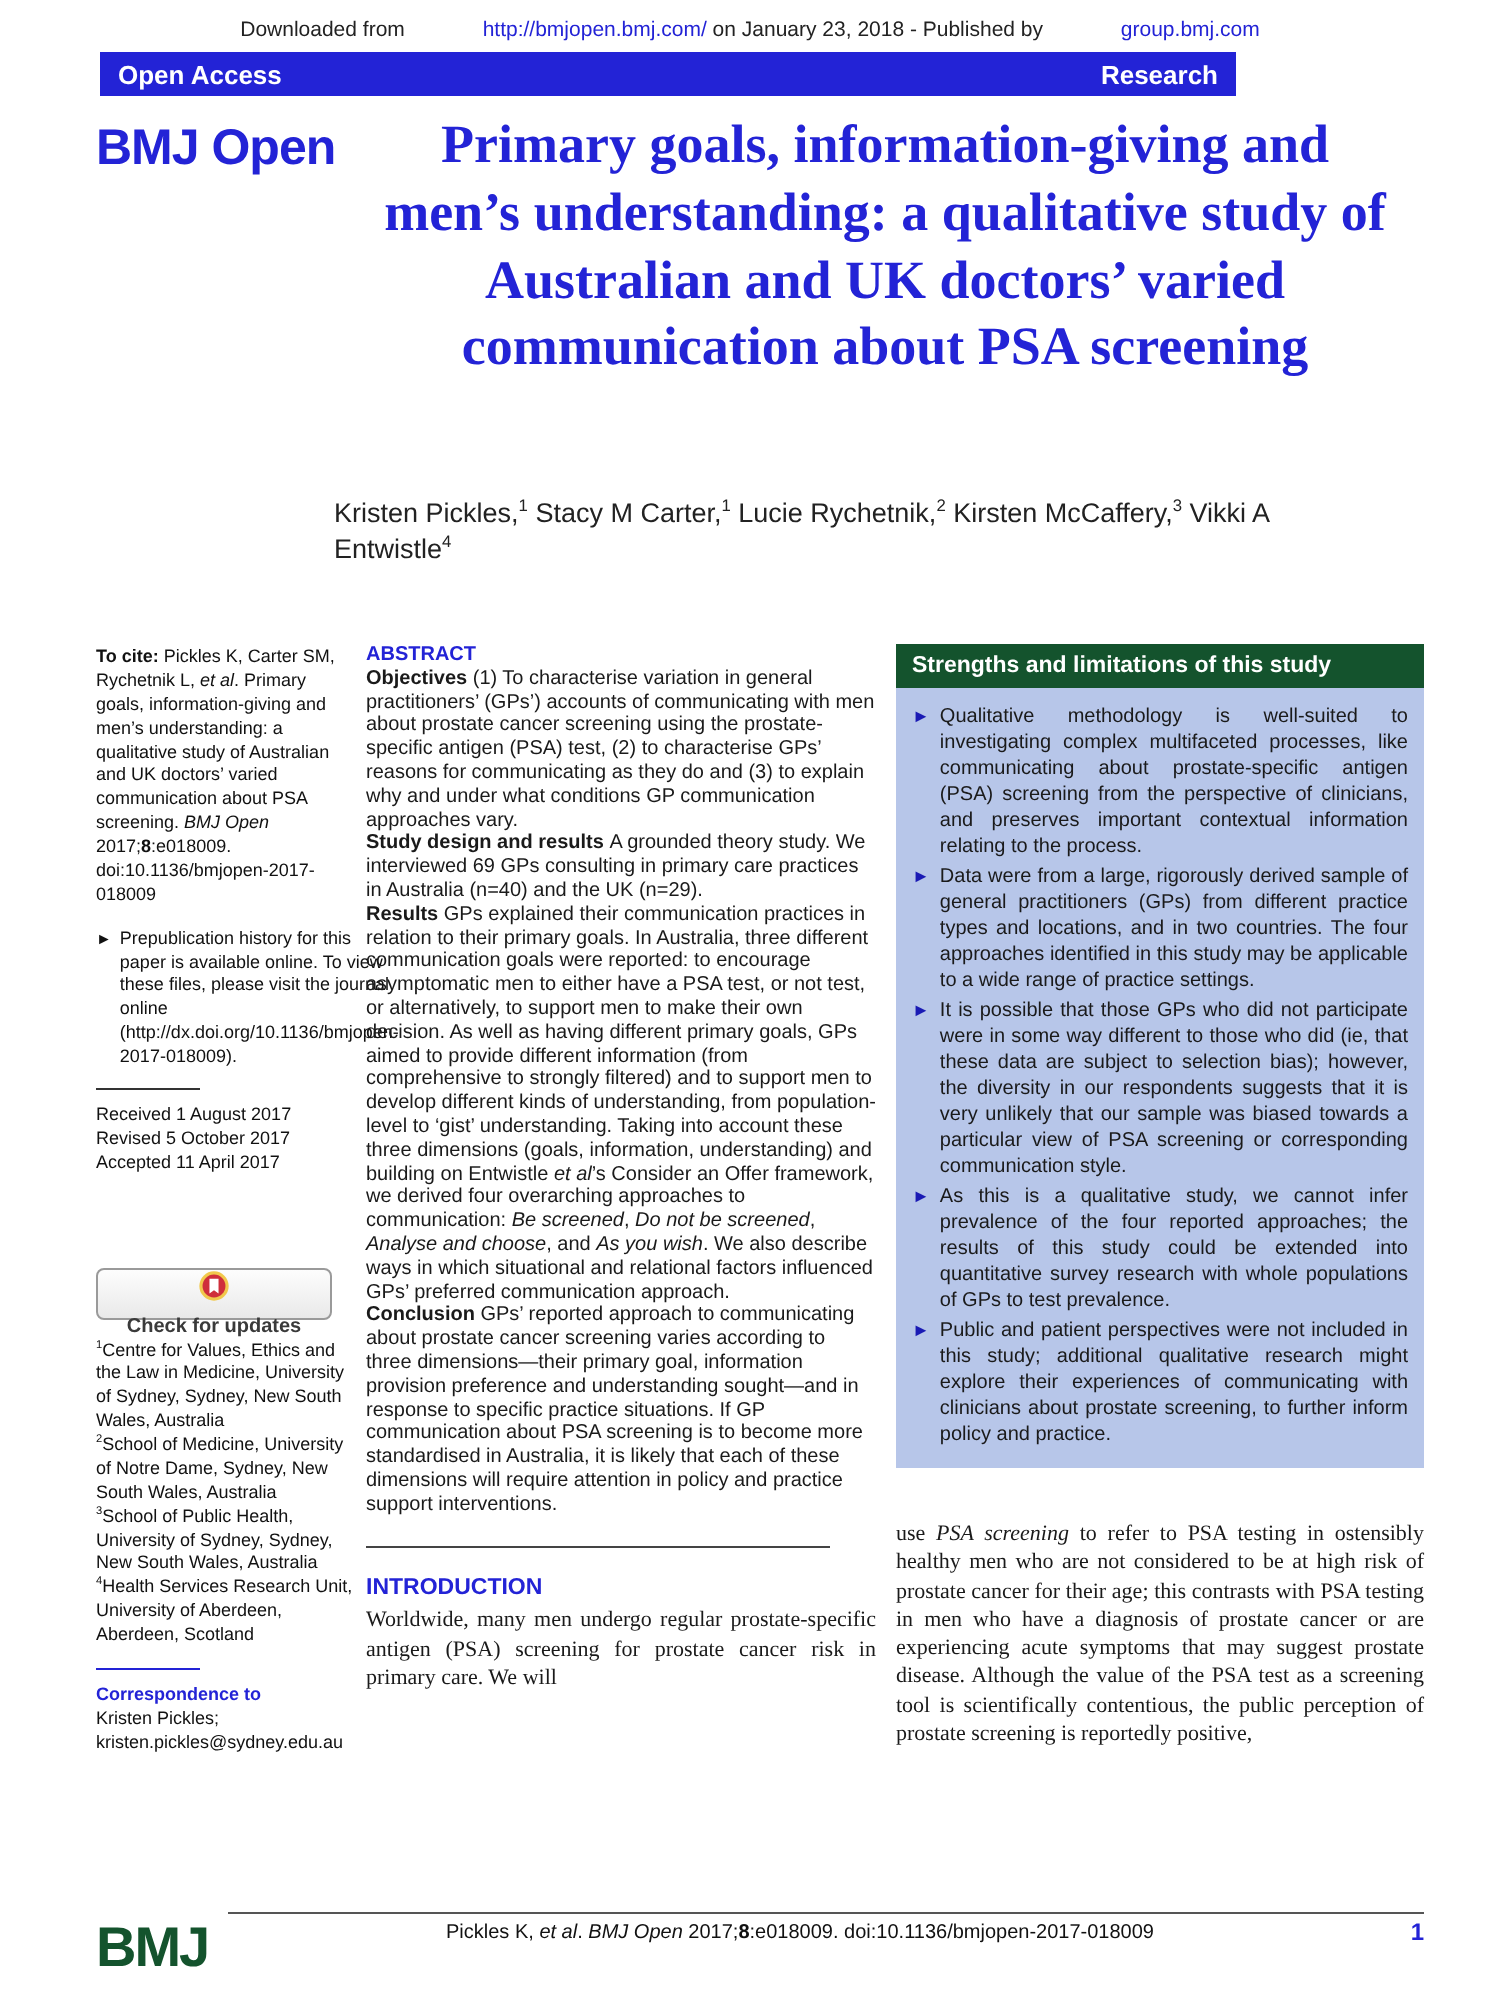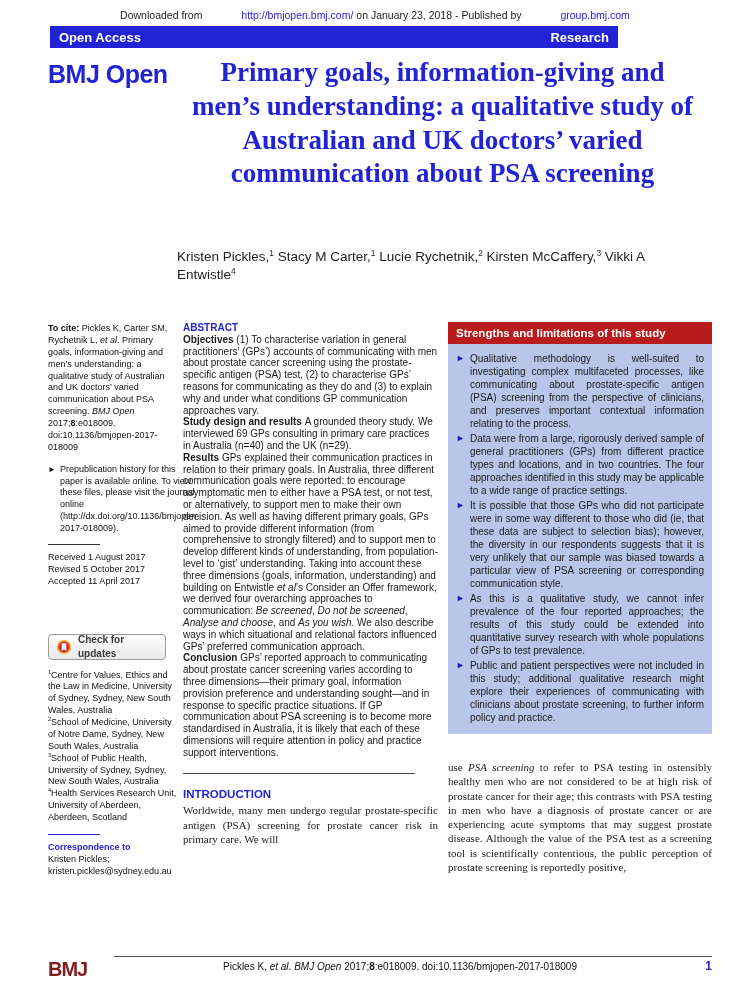--- a/index.html
+++ b/index.html
@@ -16,56 +16,56 @@
 
   
   .access-bar{position:absolute;top:26px;left:50px;width:568px;height:22px;background:#2323d6;
               color:#fff;font-weight:bold;font-size:13px;display:flex;align-items:center;
               justify-content:space-between;padding:0 9px;box-sizing:border-box;}
 
   
   .journal-logo{position:absolute;top:60px;left:48px;font-size:25px;font-weight:bold;color:#2323d6;letter-spacing:-0.5px;}
   .article-title{position:absolute;top:56px;left:185px;width:515px;font-size:27px;line-height:1.25;
                  font-weight:bold;color:#2323d6;text-align:center;}
-  .authors{position:absolute;top:248px;left:177px;width:520px;font-size:13.5px;line-height:1.35;color:#222;}
+  .authors{position:absolute;top:248px;left:167px;width:520px;font-size:13.5px;line-height:1.35;color:#222;}
 
   
   .sidebar{position:absolute;top:323px;left:48px;width:131px;font-size:9px;line-height:1.32;color:#111;}
   .midcol{position:absolute;top:322px;left:183px;width:255px;}
   .rightcol{position:absolute;top:322px;left:448px;width:264px;}
 
   .sb-block{margin-bottom:9px;}
   .sb-rule{border:none;border-top:1px solid #333;width:52px;margin:7px 0 7px 0;}
   .sb-rule-blue{border:none;border-top:1.5px solid #2323d6;width:52px;margin:10px 0 7px 0;}
   .sb-line{margin:0;}
   .prepub{display:flex;gap:4px;}
   .arrow-marker{flex:0 0 auto;font-size:8px;line-height:1.6;}
   .updates-btn{margin:46px 0 10px 0;width:118px;height:26px;border:1px solid #9a9a9a;border-radius:4px;
                background:linear-gradient(#fdfdfd,#e9e9e9);display:flex;align-items:center;gap:6px;
-               padding:0 7px;box-sizing:border-box;}
+               padding:0 7px;box-sizing:border-box;flex-direction:column;}
   .updates-btn span.lbl{font-size:10px;font-weight:bold;color:#3a3a3a;}
   .corr-label{color:#2323d6;font-weight:bold;}
 
   
   .sec-heading{color:#2323d6;font-weight:bold;font-size:11.5px;margin:0 0 3px 0;}
   .abstract p{margin:0;font-size:10px;line-height:1.18;}
   .mid-rule{border:none;border-top:1px solid #444;width:232px;margin:15px 0 14px 0;}
   .intro-text{font-size:11px;line-height:1.3;text-align:justify;margin:0;}
 
   
-  .sbox-header{background:#b91c1c;color:#fff;font-weight:bold;font-size:11.5px;
+  .sbox-header{background:#14532d;color:#fff;font-weight:bold;font-size:11.5px;
                padding:5px 8px;}
   .sbox-body{background:#b7c6e9;padding:8px 8px 10px 8px;}
   .sbox-item{display:flex;gap:5px;font-size:10px;line-height:1.3;text-align:justify;margin:0 0 2px 0;}
   .sbox-item .arrow-marker{color:#1a1ab4;font-size:9px;line-height:1.45;}
   .right-par{margin-top:26px;font-size:11px;line-height:1.3;text-align:justify;}
 
   
   .footer-rule{position:absolute;top:956px;left:114px;width:598px;border:none;border-top:1px solid #555;margin:0;}
-  .bmj-logo{position:absolute;top:958px;left:48px;font-size:20px;font-weight:bold;color:#7f1d1d;letter-spacing:-1px;}
+  .bmj-logo{position:absolute;top:958px;left:48px;font-size:28px;font-weight:bold;color:#14532d;letter-spacing:-1px;}
   .footer-cite{position:absolute;top:961px;left:130px;width:540px;text-align:center;font-size:10px;color:#111;}
   .page-num{position:absolute;top:959px;left:688px;width:24px;text-align:right;font-size:12px;font-weight:bold;color:#2323d6;}
 </style>
 </head>
 <body>
 
 <div class="page">
 
   <div class="dl-line"><span>Downloaded from </span><span class="link">http://bmjopen.bmj.com/</span><span> on January 23, 2018 - Published by </span><span class="link">group.bmj.com</span></div>
 

